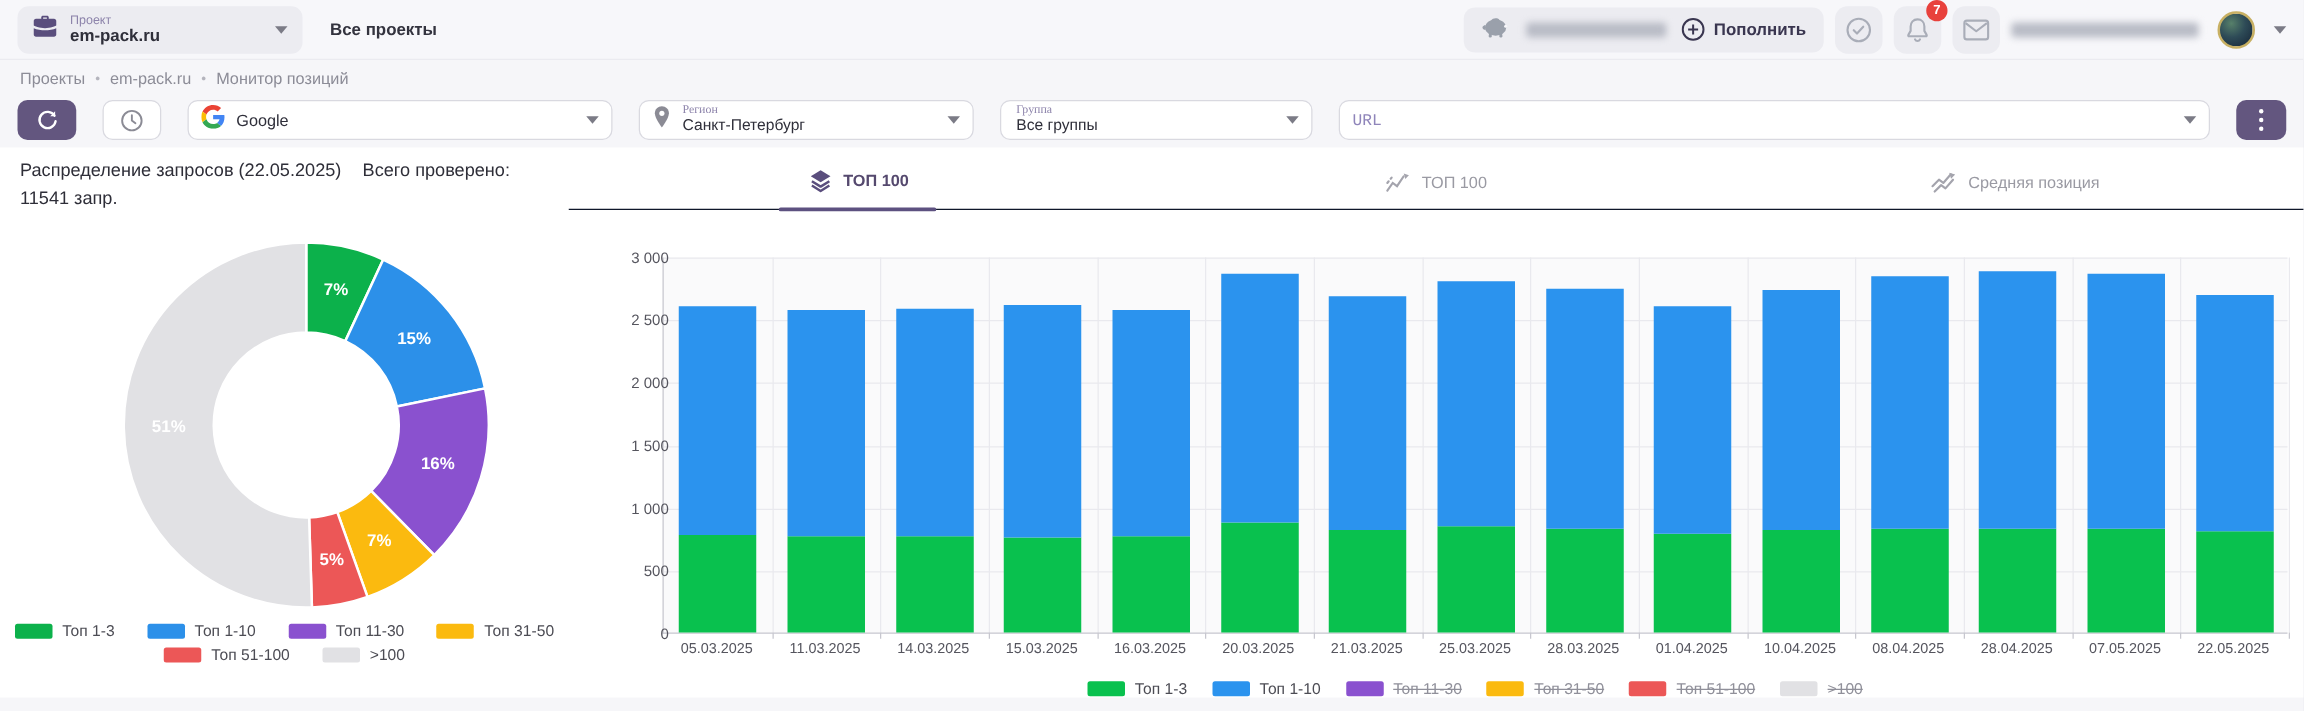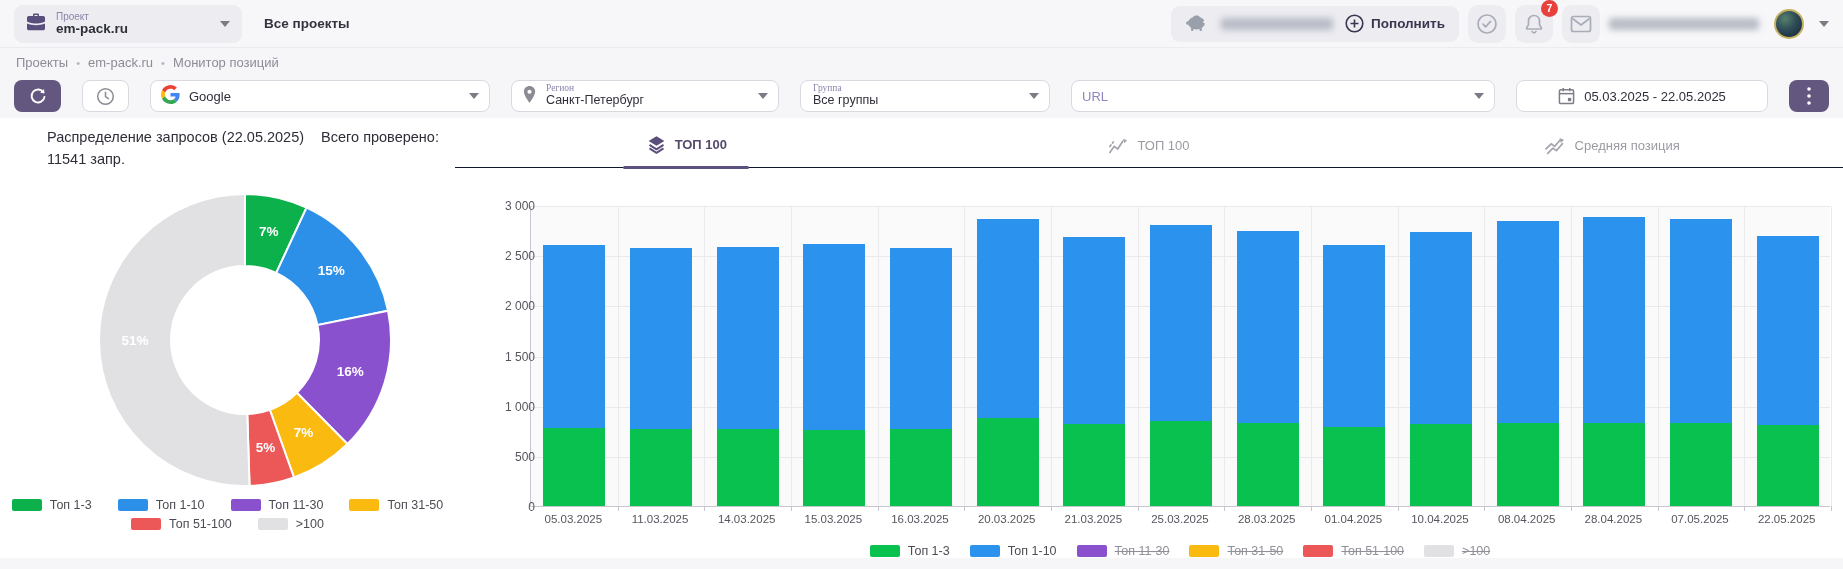--- a/index.html
+++ b/index.html
@@ -49,30 +49,30 @@
             display:flex; align-items:center; padding:0 10px; cursor:pointer; position:relative; }
   .select .stack { margin-left:9px; line-height:1.05; }
   .sel-label { font-size:9.5px; color:#8d84ab; display:block;font-family:Liberation Serif, serif; }
   .sel-value { font-size:12.5px; color:#2f2f3a; display:block; }
   .sel-single { font-size:13px; color:#2f2f3a; margin-left:9px; }
   .sel-placeholder { font-size:13px; color:#8f85ba; }
   .plus-circle { width:21px; height:21px; border-radius:50%; border:1.6px solid #63567f; color:#63567f;
                  display:flex; align-items:center; justify-content:center; font-size:15px; line-height:1;
                  margin-left:auto; margin-right:8px; flex:none; }
   .w-google { width:340px; } .w-region { width:268px; } .w-folders { width:196px; }
-  .w-group { width:250px; } .w-url { width:252px; flex:1; }
+  .w-group { width:250px; } .w-url { width:252px; flex:1;font-family:Liberation Mono, monospace; }
   .date-field { background:#fff; border:1px solid #d9d9e0; border-radius:8px; height:32px; width:252px;
                 display:flex; align-items:center; justify-content:center; gap:9px; font-size:13px;
                 color:#2f2f3a; cursor:pointer; flex:none; }
   .kebab { width:40px; height:32px; border-radius:8px; background:#63567f; color:#fff; display:flex;
            align-items:center; justify-content:center; font-size:16px; letter-spacing:0; cursor:pointer; flex:none; }
 
   
   .content { position:absolute; top:118px; left:0; right:0; height:440px; background:#fff; }
-  .left-panel { position:absolute; left:0; top:0; width:455px; height:440px;padding-left:31px; }
+  .left-panel { position:absolute; left:0; top:0; width:455px; height:440px; }
   .summary { padding:8px 16px 0 16px; font-size:14.5px; color:#2e2e38; line-height:1.55; width:452px; }
   .summary .t1 { margin-right:17px; }
 
   .donut-wrap { position:absolute; left:95px; top:72px; width:300px; height:300px; }
   .donut-label { font:bold 13.5px "Liberation Sans", sans-serif; fill:#fff; }
 
   .donut-legend { position:absolute; left:0; top:380px; width:455px; display:flex;
                   flex-direction:column; gap:5px; align-items:center; }
   .legend-row { display:flex; gap:26px; justify-content:center; }
   .legend-item { display:flex; align-items:center; gap:8px; font-size:12.5px; color:#4c4c54; cursor:pointer; }
@@ -226,29 +226,20 @@
         <span class="sel-value">Все группы</span>
       </span>
       <span class="caret"></span>
     </div>
 
     <div class="select w-url">
       <span class="sel-placeholder">URL</span>
       <span class="caret"></span>
     </div>
 
-    <div class="date-field">
-      <svg width="17" height="18" viewBox="0 0 18 19">
-          <rect x="1.5" y="3" width="15" height="14.5" rx="1.5" fill="none" stroke="#7e7e88" stroke-width="1.6"></rect>
-          <path d="M1.5 7h15" stroke="#7e7e88" stroke-width="1.6"></path>
-          <path d="M5.5 1v3.5M12.5 1v3.5" stroke="#7e7e88" stroke-width="1.6"></path>
-          <rect x="10.5" y="11.5" width="3.5" height="3.5" fill="#7e7e88"></rect>
-        </svg>
-      <span>05.03.2025 - 22.05.2025</span>
-    </div>
 
     <div class="kebab">
       <svg width="4" height="18" viewBox="0 0 4 18">
           <circle cx="2" cy="2" r="1.8" fill="#fff"></circle>
           <circle cx="2" cy="9" r="1.8" fill="#fff"></circle>
           <circle cx="2" cy="16" r="1.8" fill="#fff"></circle>
         </svg>
     </div>
   </div>
 

